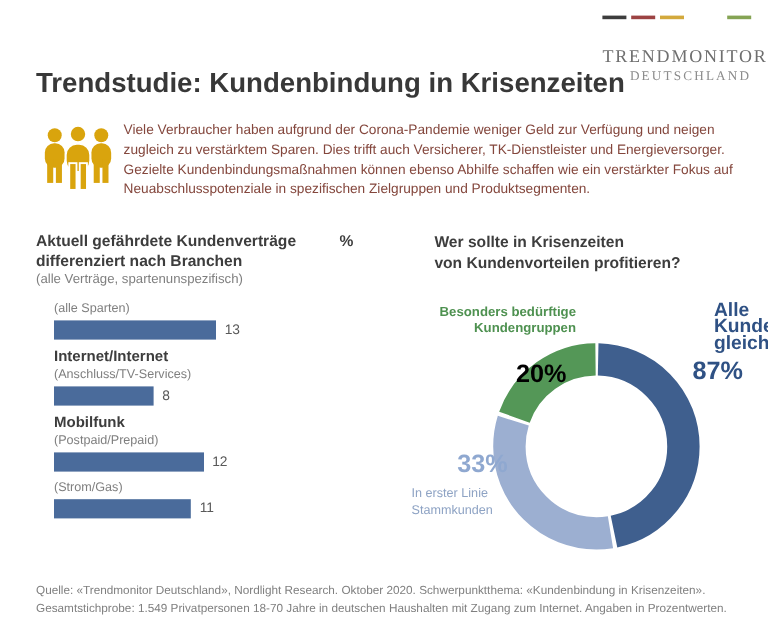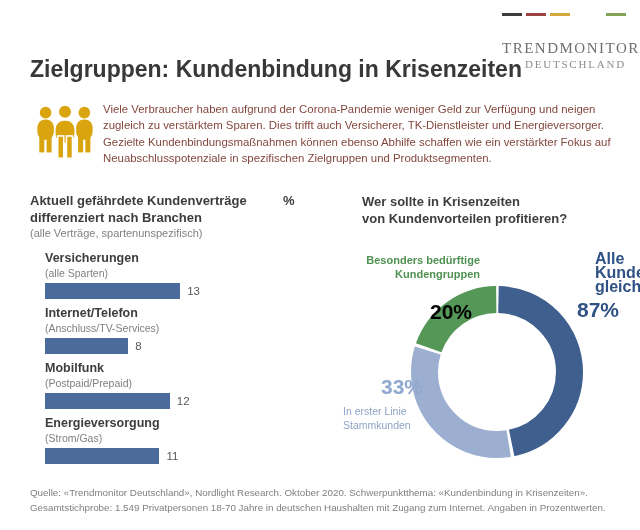--- a/index.html
+++ b/index.html
@@ -59,21 +59,21 @@
     <div class="logo-dashes">
       <span class="dash dash-1"></span>
       <span class="dash dash-2"></span>
       <span class="dash dash-3"></span>
       <span class="dash dash-4"></span>
     </div>
     <div class="logo-name">TRENDMONITOR</div>
     <div class="logo-subname">DEUTSCHLAND</div>
   </div>
 
-  <h1 class="page-title">Zielgruppen: Kundenbindung in Krisenzeiten</h1>
+  <h1 class="page-title">Trendstudie: Kundenbindung in Krisenzeiten</h1>
 
   <svg class="people-icon" width="64" height="62" viewBox="0 0 66 62" aria-hidden="true">
     <g fill="#D9A40D">
       <circle cx="13" cy="9" r="6"></circle>
       <rect x="4.5" y="16" width="17" height="21" rx="8"></rect>
       <rect x="6.5" y="30" width="5.2" height="20"></rect>
       <rect x="14" y="30" width="5.2" height="20"></rect>
       <circle cx="53" cy="9" r="6"></circle>
       <rect x="44.5" y="16" width="17" height="21" rx="8"></rect>
       <rect x="46.5" y="30" width="5.2" height="20"></rect>
@@ -92,45 +92,43 @@
     <div class="panel-title">
       <span>Aktuell gefährdete Kundenverträge</span>
       <span class="pct-unit">%</span>
       <br>
       <span>differenziert nach Branchen</span>
     </div>
     <div class="panel-subtitle">(alle Verträge, spartenunspezifisch)</div>
 
     <div class="bars">
       <div class="bar-group">
-        <div class="bar-label">Versicherungen</div>
         <div class="bar-sublabel">(alle Sparten)</div>
         <div class="bar-row">
           <div class="bar" style="width: 135.2px; background: rgb(74, 107, 155);"></div>
           <span class="bar-value">13</span>
         </div>
       </div>
       <div class="bar-group">
-        <div class="bar-label">Internet/Telefon</div>
+        <div class="bar-label">Internet/Internet</div>
         <div class="bar-sublabel">(Anschluss/TV-Services)</div>
         <div class="bar-row">
           <div class="bar" style="width: 83.2px; background: rgb(74, 107, 155);"></div>
           <span class="bar-value">8</span>
         </div>
       </div>
       <div class="bar-group">
         <div class="bar-label">Mobilfunk</div>
         <div class="bar-sublabel">(Postpaid/Prepaid)</div>
         <div class="bar-row">
           <div class="bar" style="width: 124.8px; background: rgb(74, 107, 155);"></div>
           <span class="bar-value">12</span>
         </div>
       </div>
       <div class="bar-group">
-        <div class="bar-label">Energieversorgung</div>
         <div class="bar-sublabel">(Strom/Gas)</div>
         <div class="bar-row">
           <div class="bar" style="width: 114.4px; background: rgb(74, 107, 155);"></div>
           <span class="bar-value">11</span>
         </div>
       </div>
     </div>
   </section>
 
   <div class="donut-title">

